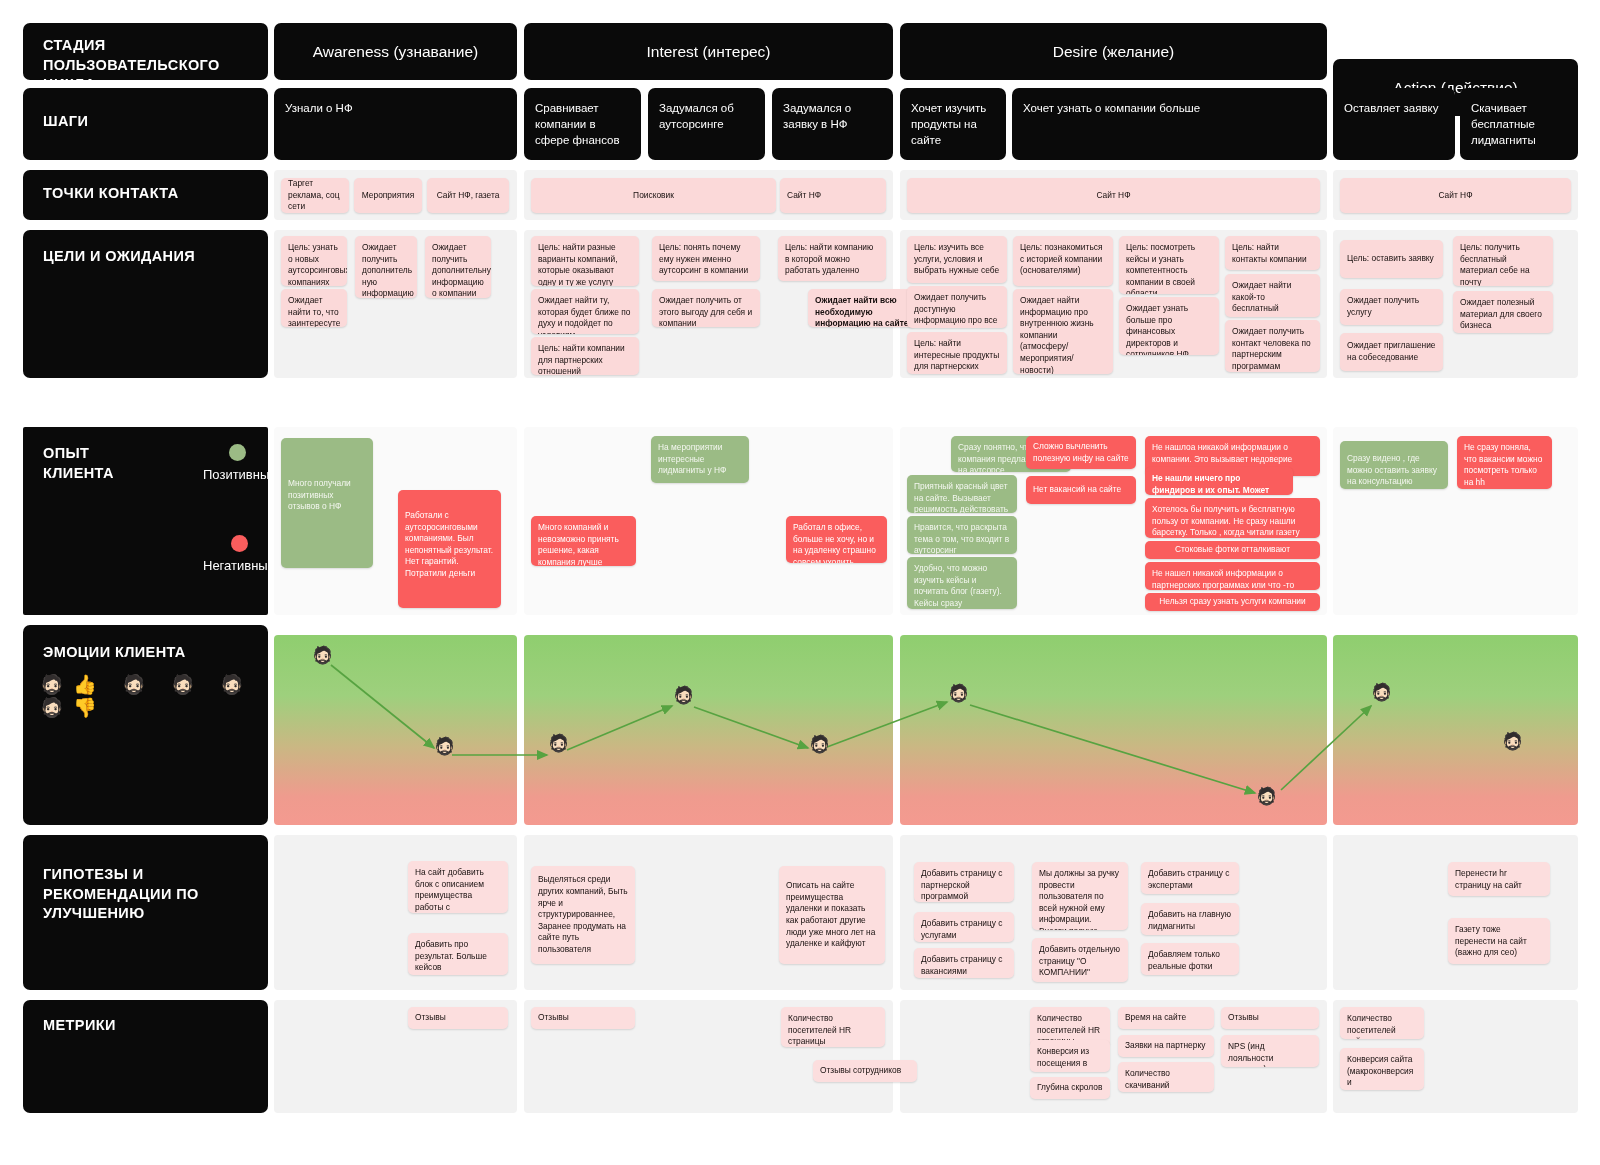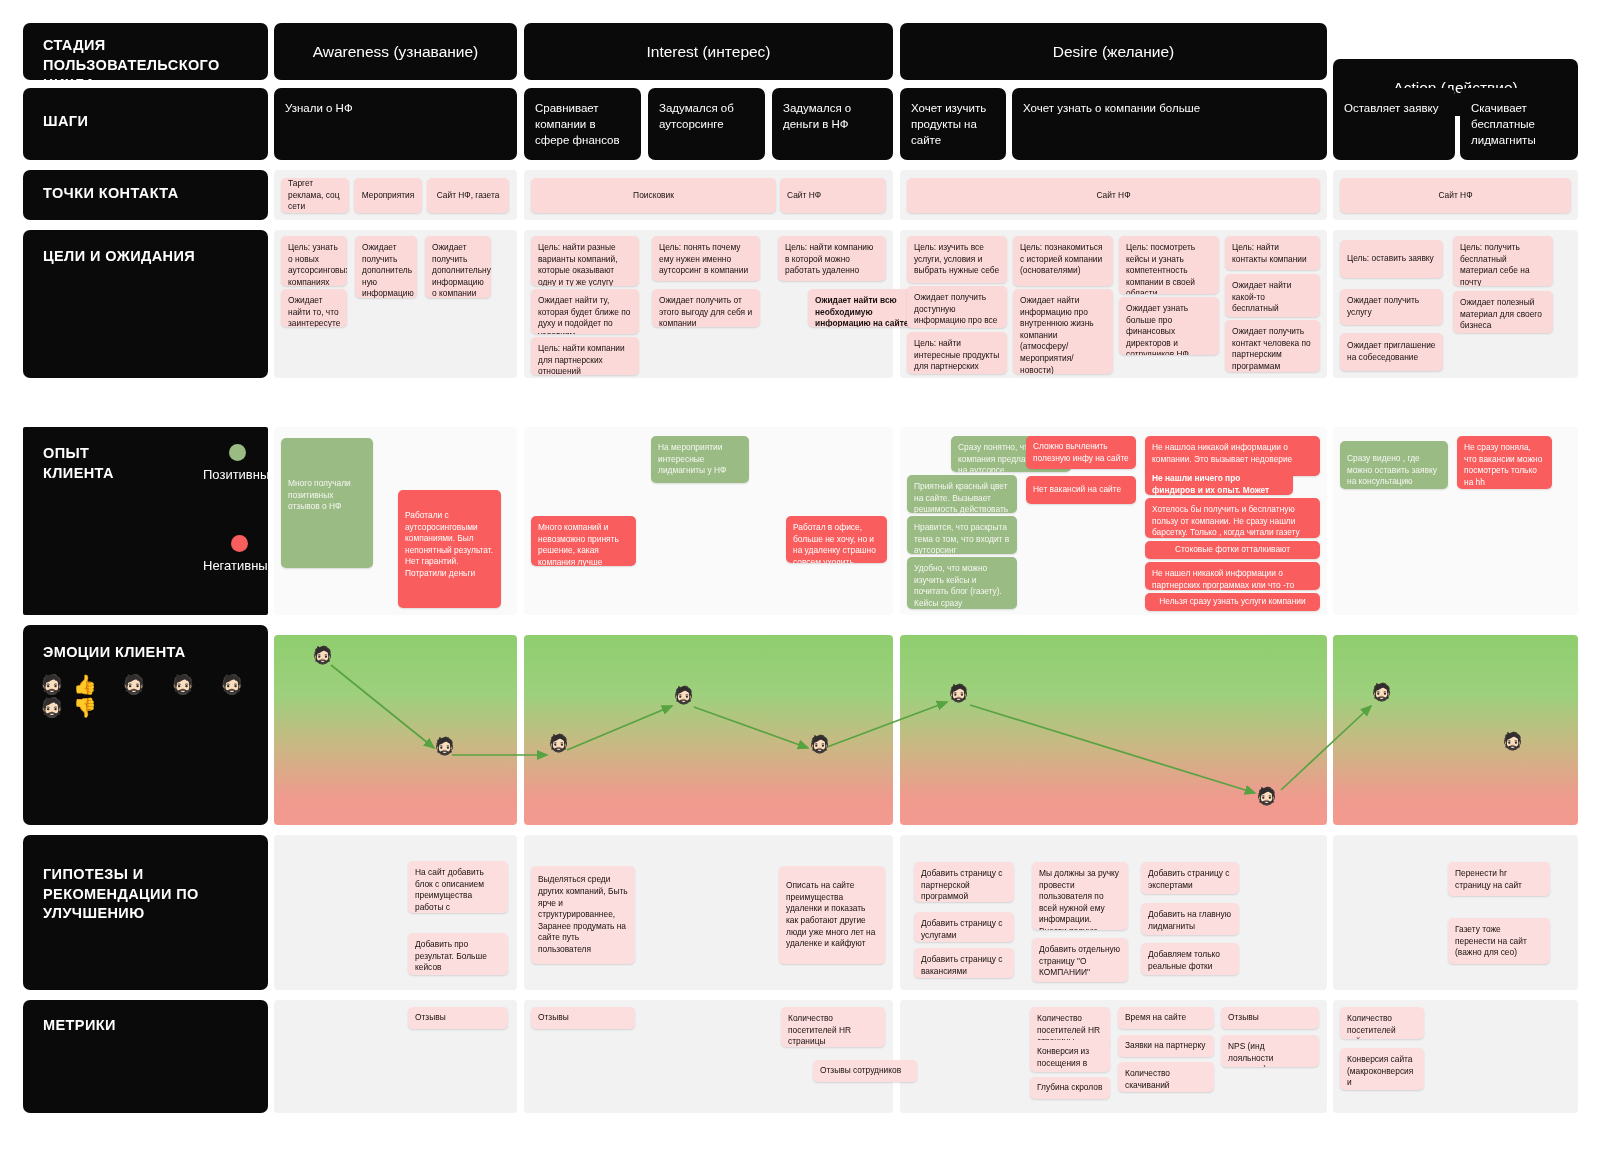--- a/index.html
+++ b/index.html
@@ -98,21 +98,21 @@
     <div>ШАГИ</div>
   </div>
 
   <div class="abs blk stepcell" style="left:274px; top:88px; width:243px; height:72px;">
     <span>Узнали о НФ</span></div>
   <div class="abs blk stepcell" style="left:524px; top:88px; width:117px; height:72px;">
     <span>Сравнивает компании в сфере фнансов</span></div>
   <div class="abs blk stepcell" style="left:648px; top:88px; width:117px; height:72px;">
     <span>Задумался об аутсорсинге</span></div>
   <div class="abs blk stepcell" style="left:772px; top:88px; width:121px; height:72px;">
-    <span>Задумался о деньги в НФ</span></div>
+    <span>Задумался о заявку в НФ</span></div>
   <div class="abs blk stepcell" style="left:900px; top:88px; width:106px; height:72px;">
     <span>Хочет изучить продукты на сайте</span></div>
   <div class="abs blk stepcell" style="left:1012px; top:88px; width:315px; height:72px;">
     <span>Хочет узнать о компании больше</span></div>
   <div class="abs blk stepcell" style="left:1333px; top:88px; width:122px; height:72px;">
     <span>Оставляет заявку</span></div>
   <div class="abs blk stepcell" style="left:1460px; top:88px; width:118px; height:72px;">
     <span>Скачивает бесплатные лидмагниты</span></div>
 
   <div class="abs blk rowlabel" style="left:23px; top:170px; width:245px; height:50px; padding-top:14px;">

